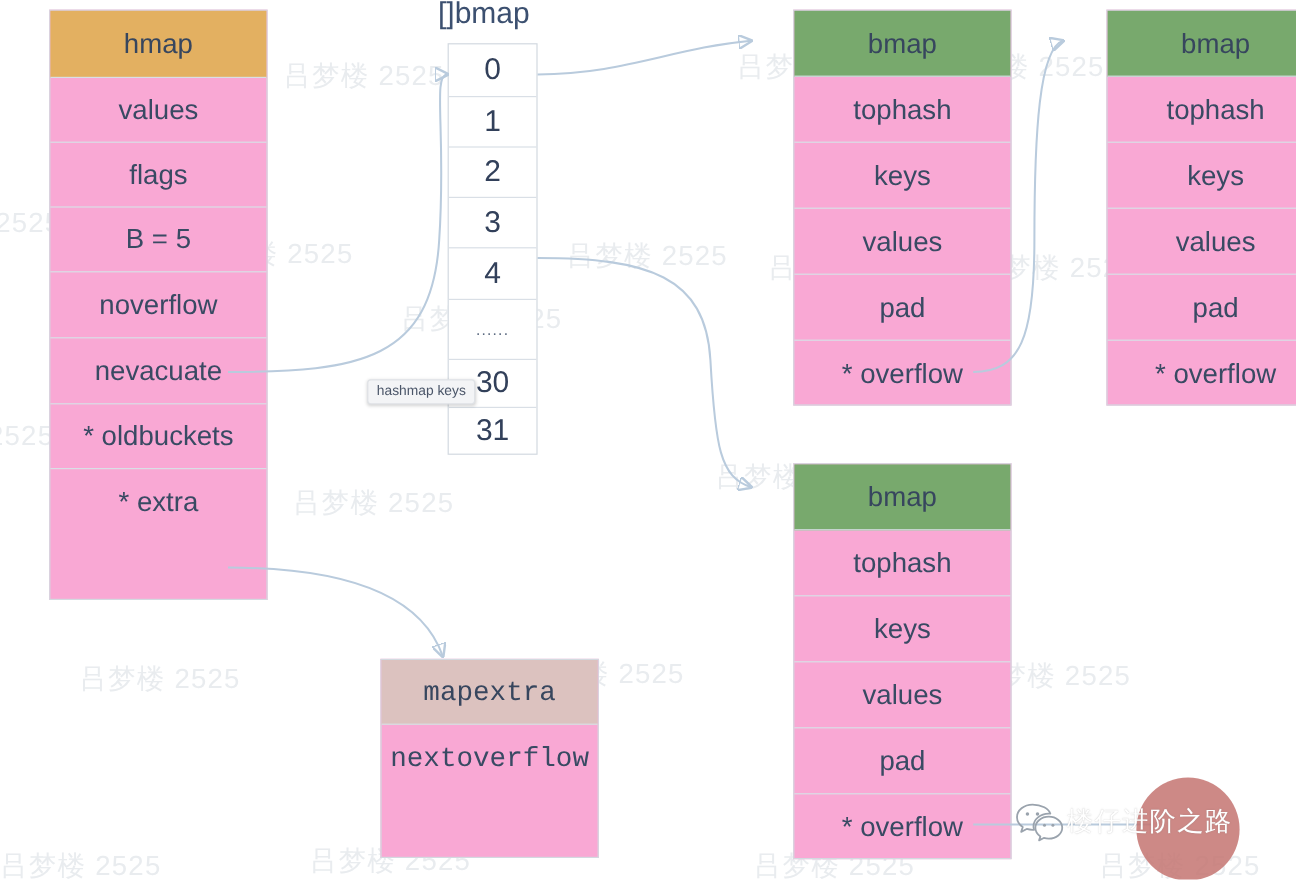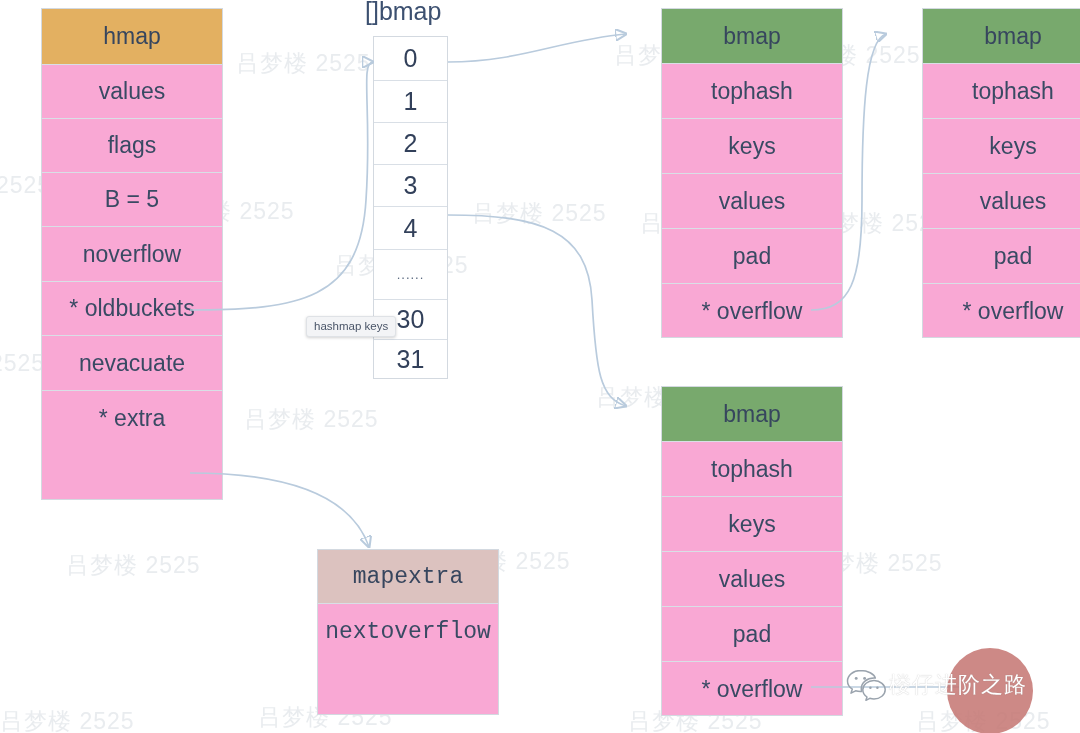--- a/index.html
+++ b/index.html
@@ -106,22 +106,22 @@
 
     <path d="M811,687 C 860,687 900,687 960,687"></path>
   </svg>
 
   <div class="tbl" style="left:8px;top:8px;width:182px;height:492px;">
     <div class="row hdr hdr-orange" style="height:56px;">hmap</div>
     <div class="row" style="height:54px;">values</div>
     <div class="row" style="height:54px;text-align:right;">flags</div>
     <div class="row" style="height:54px;">B = 5</div>
     <div class="row" style="height:55px;">noverflow</div>
+    <div class="row" style="height:55px;">nevacuate</div>
     <div class="row" style="height:54px;">* oldbuckets</div>
-    <div class="row" style="height:55px;">nevacuate</div>
     <div class="row" style="height:55px;">* extra</div>
   </div>
 
   <div class="arr-title" style="left:365px;top:-3px;">[]bmap</div>
 
   <div class="arr" style="left:373px;top:36px;width:75px;height:343px;">
     <div class="row" style="height:44px;">0</div>
     <div class="row" style="height:42px;">1</div>
     <div class="row" style="height:42px;">2</div>
     <div class="row" style="height:42px;">3</div>

